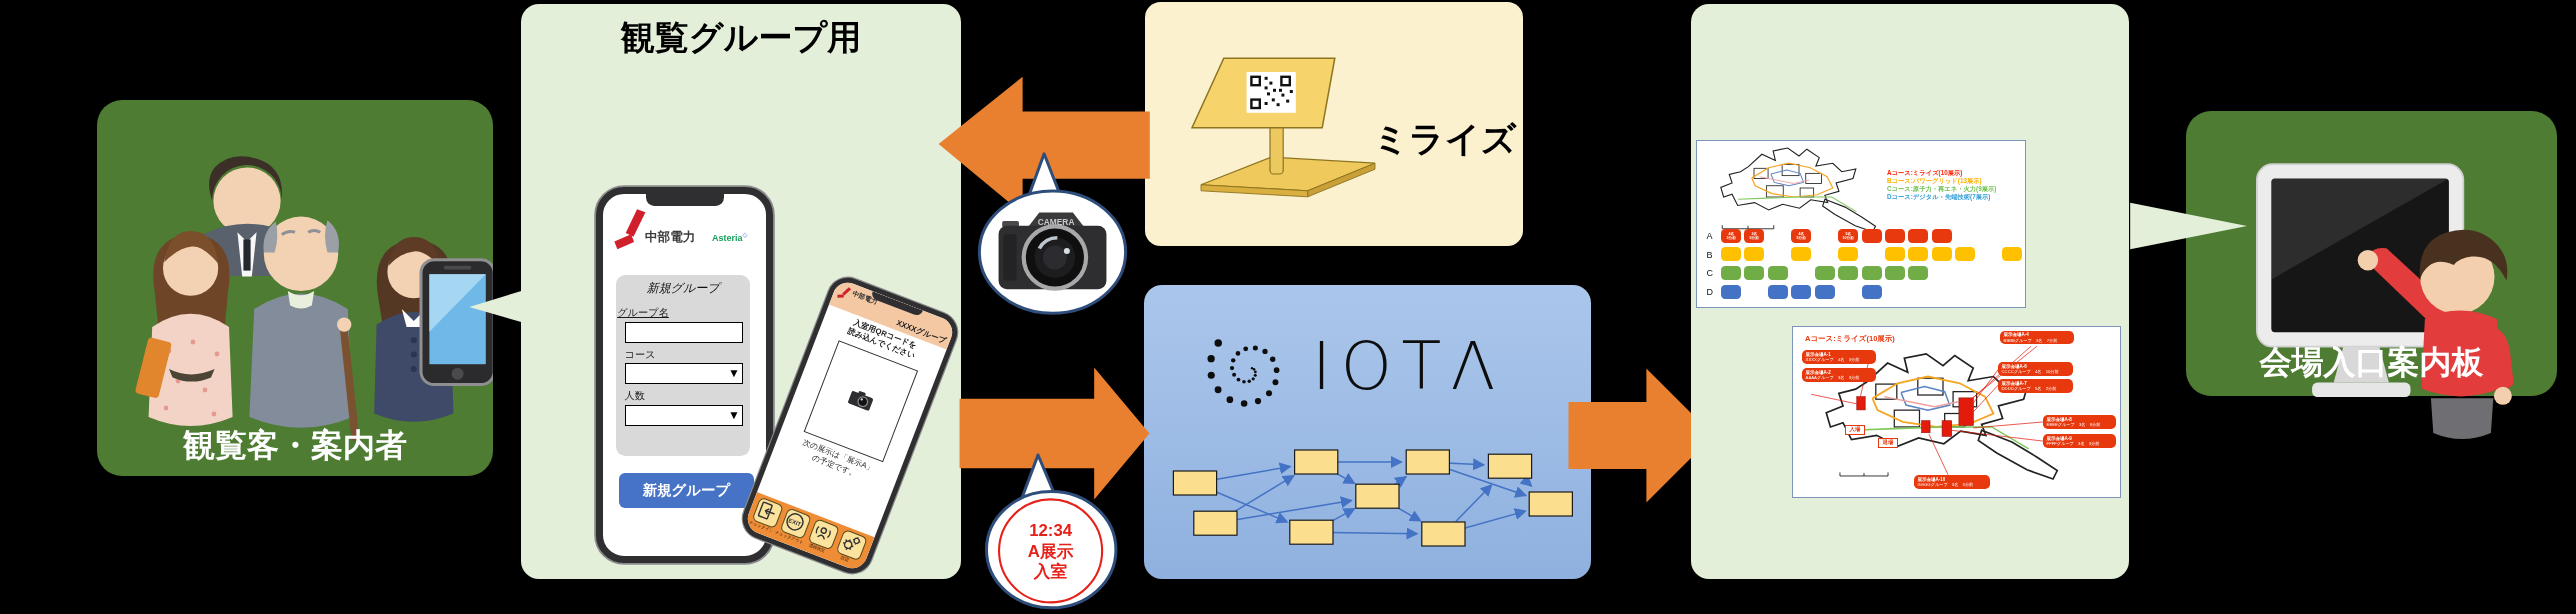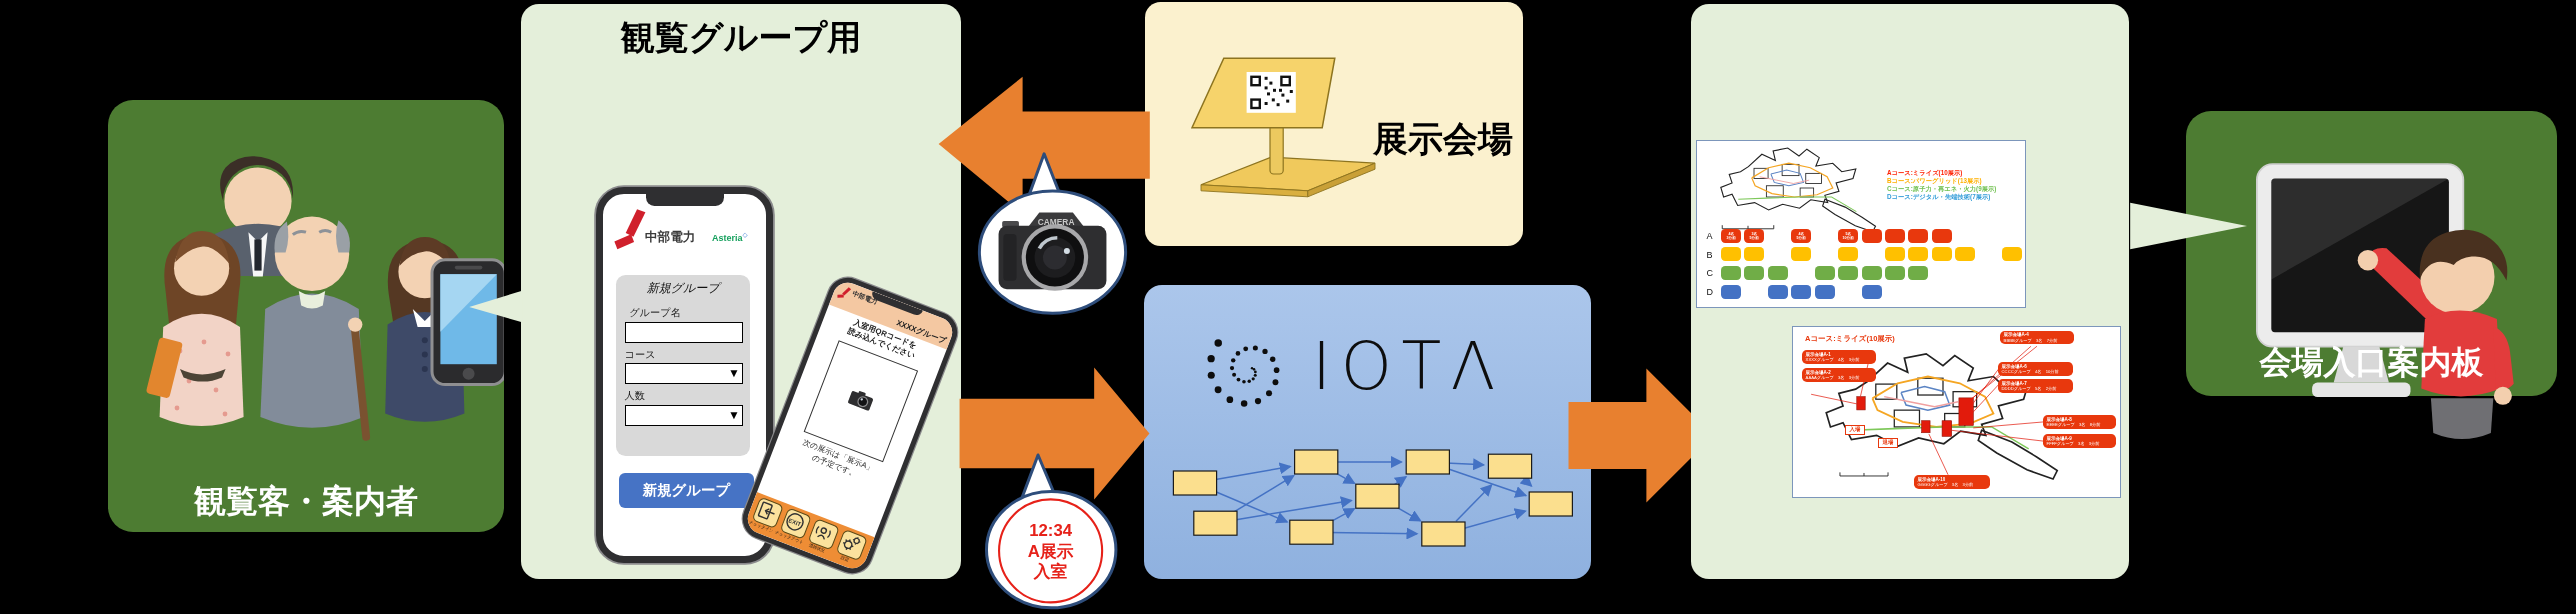--- a/index.html
+++ b/index.html
@@ -62,21 +62,21 @@
         <rect x="92" y="76" width="30" height="20" fill="none" stroke="#222" stroke-width="1.5"></rect>
         <rect x="152" y="80" width="24" height="16" fill="none" stroke="#222" stroke-width="1.5"></rect>
         <polyline points="66,62 96,44 132,36 170,44 200,60 210,80 182,92 142,96 102,90 72,76 66,62" fill="none" stroke="#f5a623" stroke-width="2.2"></polyline>
         <polyline points="100,55 128,48 152,54 158,70 132,76 106,70 100,55" fill="none" stroke="#5b84c4" stroke-width="1.8"></polyline>
         <polyline points="42,100 92,98 150,96 208,96 252,122" fill="none" stroke="#7ec85a" stroke-width="1.8"></polyline>
         <polyline points="80,60 110,66 140,72 168,66" fill="none" stroke="#f0a0a0" stroke-width="1.6"></polyline>
       </g>
     </defs>
   </svg>
 
-  <div class="abs green-box" style="left:108px;top:100px;width:396px;height:432px;">
+  <div class="abs green-box" style="left:97px;top:100px;width:396px;height:376px;">
     <svg class="abs" style="left:0;top:10.8px;" width="396" height="336" viewBox="0 0 660 560">
 
       <circle cx="250" cy="150" r="56" fill="#f3d2b3"></circle>
       <path d="M192,150 a58,58 0 0 1 116,-4 q4,-52 -40,-66 q-44,-14 -72,14 q-16,20 -4,56 Z" fill="#3b2f27"></path>
       <path d="M178,205 q72,-34 146,0 l8,70 h-162 Z" fill="#59616d"></path>
       <path d="M234,202 l16,16 16,-16 -8,74 h-16 Z" fill="#f7f7f7"></path>
       <rect x="244" y="214" width="12" height="52" fill="#23272e"></rect>
 
       <path d="M96,300 q-14,-90 62,-96 q76,6 60,100 l-10,110 h-100 Z" fill="#6e4526"></path>
       <circle cx="156" cy="262" r="46" fill="#f3d2b3"></circle>
@@ -140,21 +140,21 @@
     <svg class="abs" style="left:9.6px;top:14.4px;" width="35" height="43" viewBox="0 0 58 72">
       <polygon points="40,2 54,7 34,48 21,42" fill="#d0202c"></polygon>
       <polygon points="2,56 30,44 35,57 7,69" fill="#d0202c"></polygon>
     </svg>
     <div class="abs" style="left:42px;top:35px;font-size:12.6px;font-weight:bold;color:#3a3a3a;">中部電力</div>
     <div class="abs" style="left:109px;top:37px;font-size:9px;font-weight:bold;color:#17a15e;">
       <span>Asteria</span><span style="color:#3f7fd6;font-size:6.6px;vertical-align:super;">◇</span>
     </div>
     <div class="abs gray-card" style="left:13.2px;top:81px;width:134px;height:181px;">
       <div class="ctr" style="width:100%;margin-top:5px;font-size:12px;color:#111;font-style:italic;">新規グループ</div>
-      <div class="abs field-label" style="left:13px;top:31px;font-size:10.2px;">グループ名</div>
+      <div class="abs field-label" style="left:1px;top:31px;font-size:10.2px;text-decoration:underline;">グループ名</div>
       <div class="abs input-box" style="left:8.4px;top:47px;width:116px;height:18.6px;"></div>
       <div class="abs field-label" style="left:8.4px;top:73px;font-size:10.2px;">コース</div>
       <div class="abs input-box" style="left:8.4px;top:88px;width:116px;height:18.6px;">
         <span class="sel-arrow" style="font-size:12px;">▼</span>
       </div>
       <div class="abs field-label" style="left:8.4px;top:114px;font-size:10.2px;">人数</div>
       <div class="abs input-box" style="left:8.4px;top:130px;width:116px;height:18.6px;">
         <span class="sel-arrow" style="font-size:12px;">▼</span>
       </div>
     </div>
@@ -258,21 +258,21 @@
         <rect x="150" y="74" width="5" height="5"></rect>
         <rect x="158" y="84" width="5" height="5"></rect>
       <rect x="166" y="92" width="5" height="5"></rect>
         <rect x="174" y="76" width="5" height="5"></rect>
         <rect x="182" y="86" width="5" height="5"></rect>
       <rect x="188" y="70" width="5" height="5"></rect>
         <rect x="146" y="90" width="5" height="5"></rect>
         <rect x="170" y="68" width="5" height="5"></rect>
     </g>
   </svg>
-  <div class="abs box-title" style="left:1373px;top:117px;font-size:35px;">展示会場</div>
+  <div class="abs box-title" style="left:1373px;top:117px;font-size:35px;">ミライズ</div>
 
   <svg class="abs" style="left:935px;top:72px;" width="216" height="144" viewBox="0 0 360 240">
     <polygon points="6,120 146,8 146,66 358,66 358,178 146,178 146,236" fill="#e8802f"></polygon>
   </svg>
 
   <svg class="abs" style="left:972px;top:149px;" width="161" height="169" viewBox="0 0 268 282">
     <path d="M88,96 L120,8 L152,90" fill="#fff" stroke="#2e4d7b" stroke-width="5" stroke-linejoin="round"></path>
     <ellipse cx="134" cy="172" rx="122" ry="102" fill="#fff" stroke="#2e4d7b" stroke-width="5"></ellipse>
     <g>
       <rect x="50" y="120" width="28" height="11" rx="3" fill="#4a4a4c"></rect>

